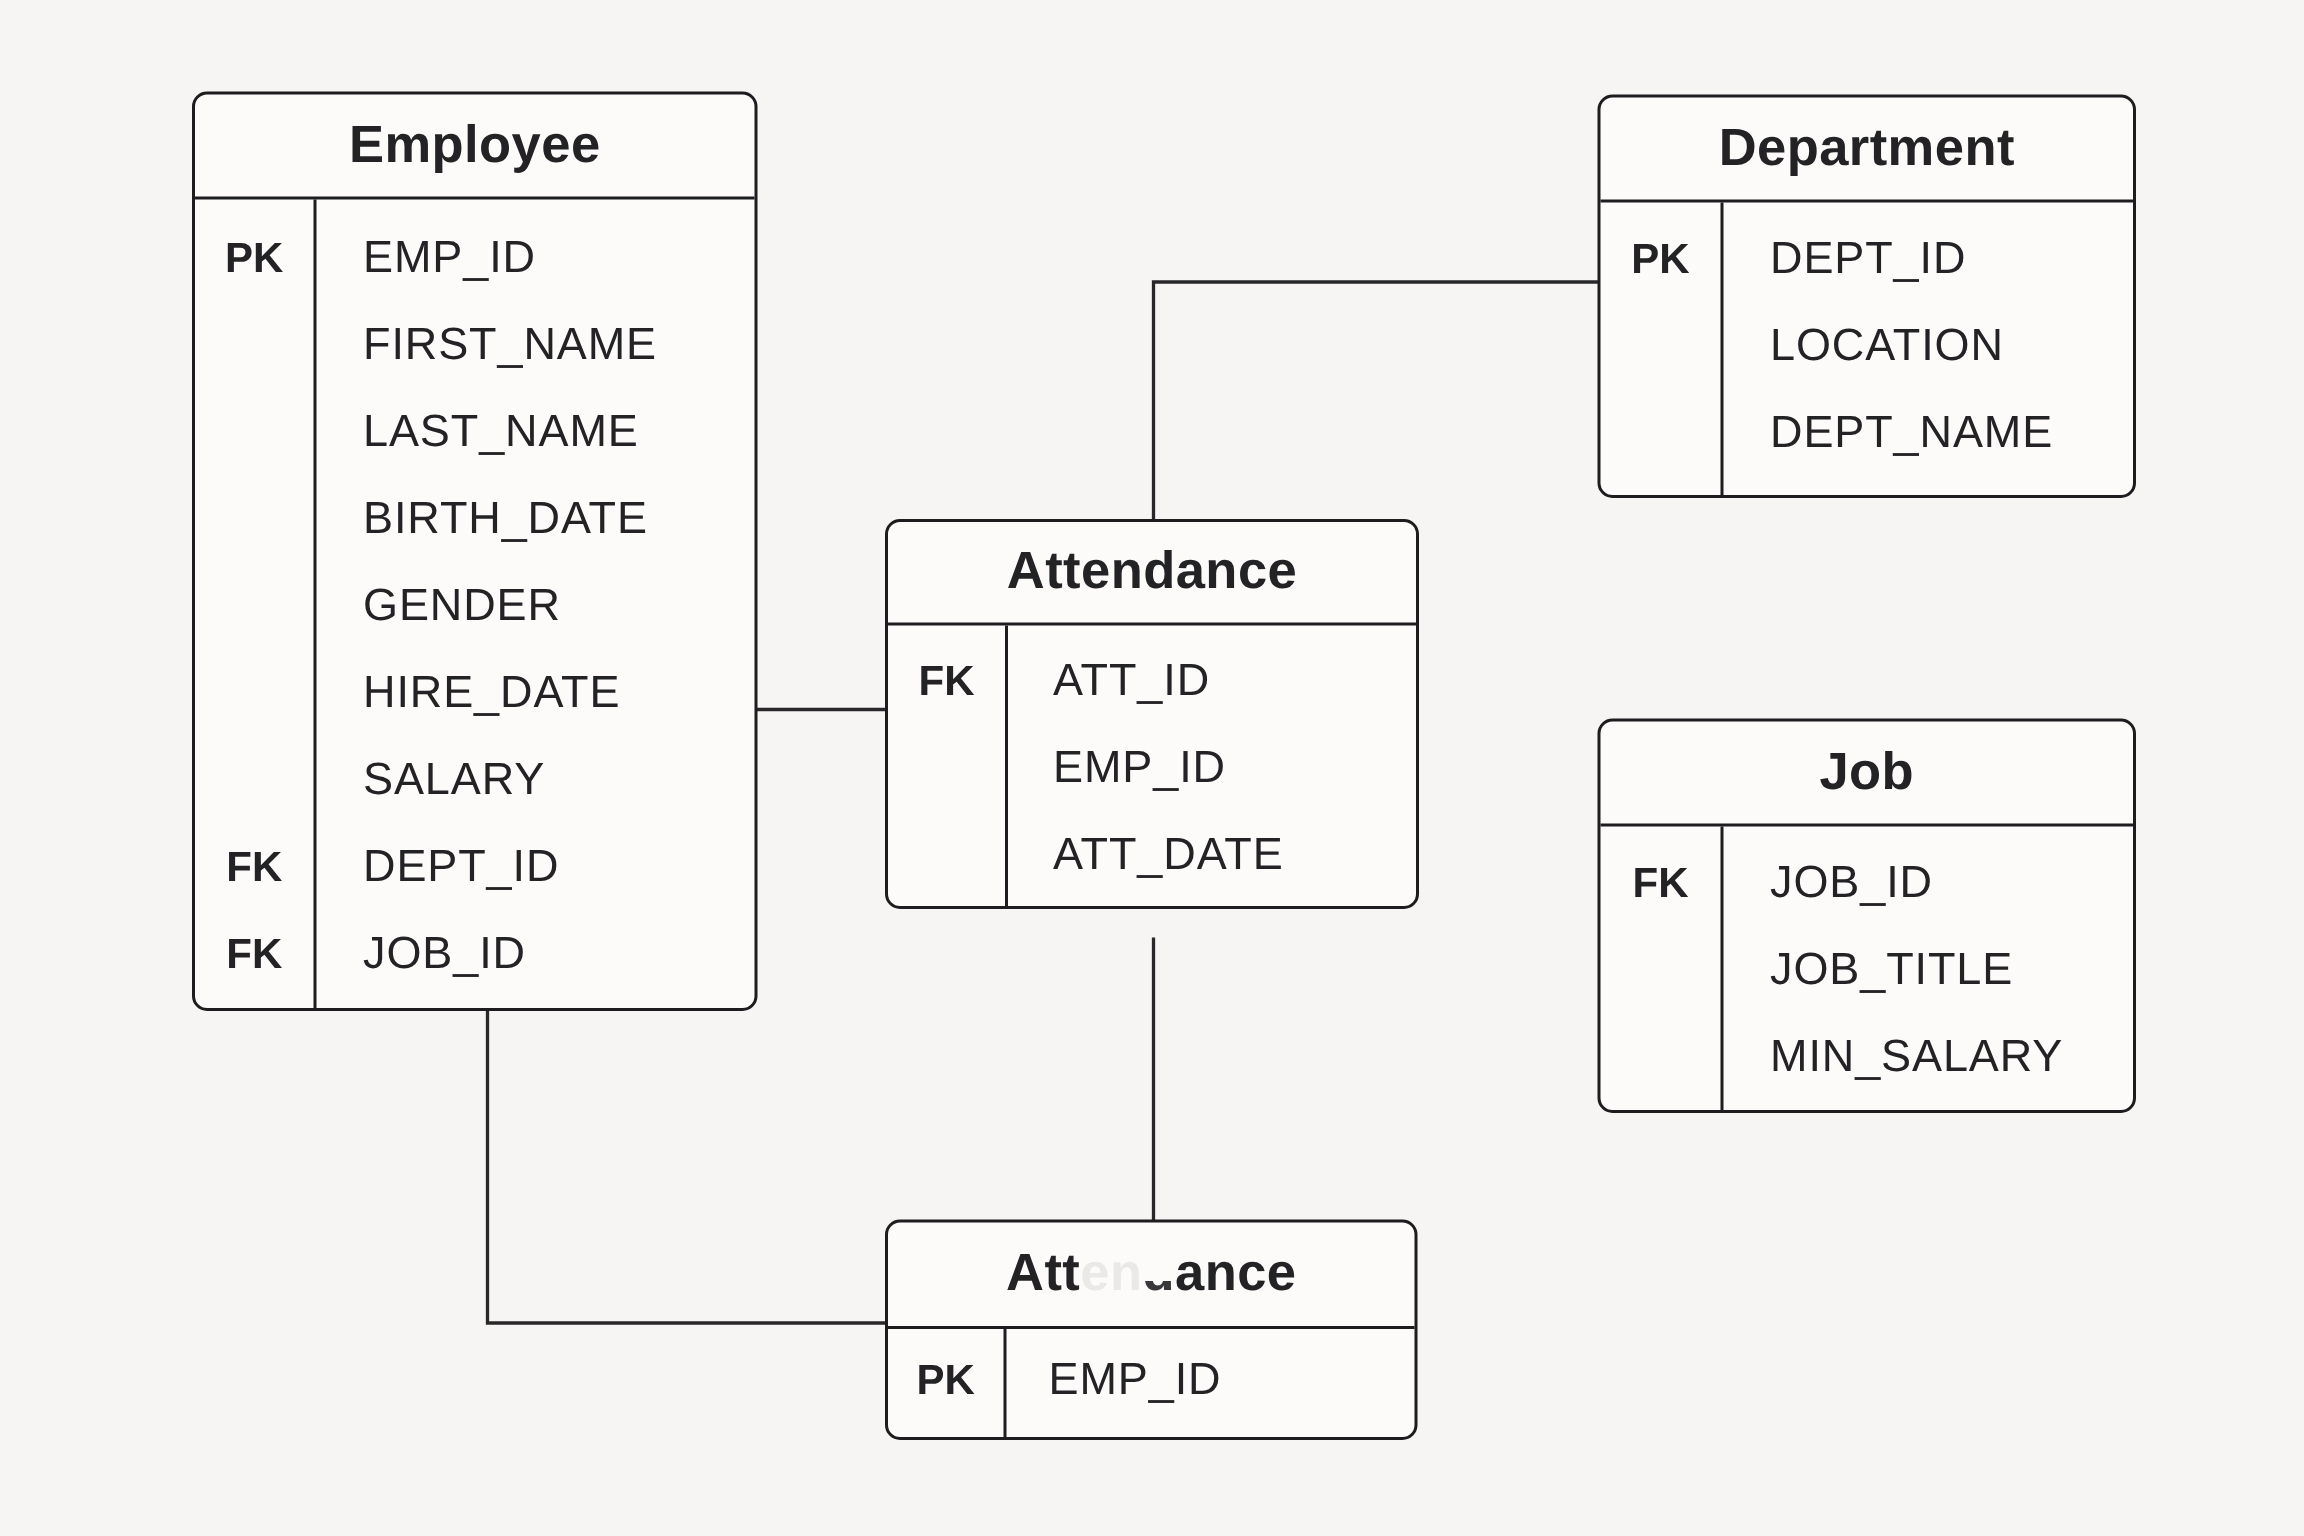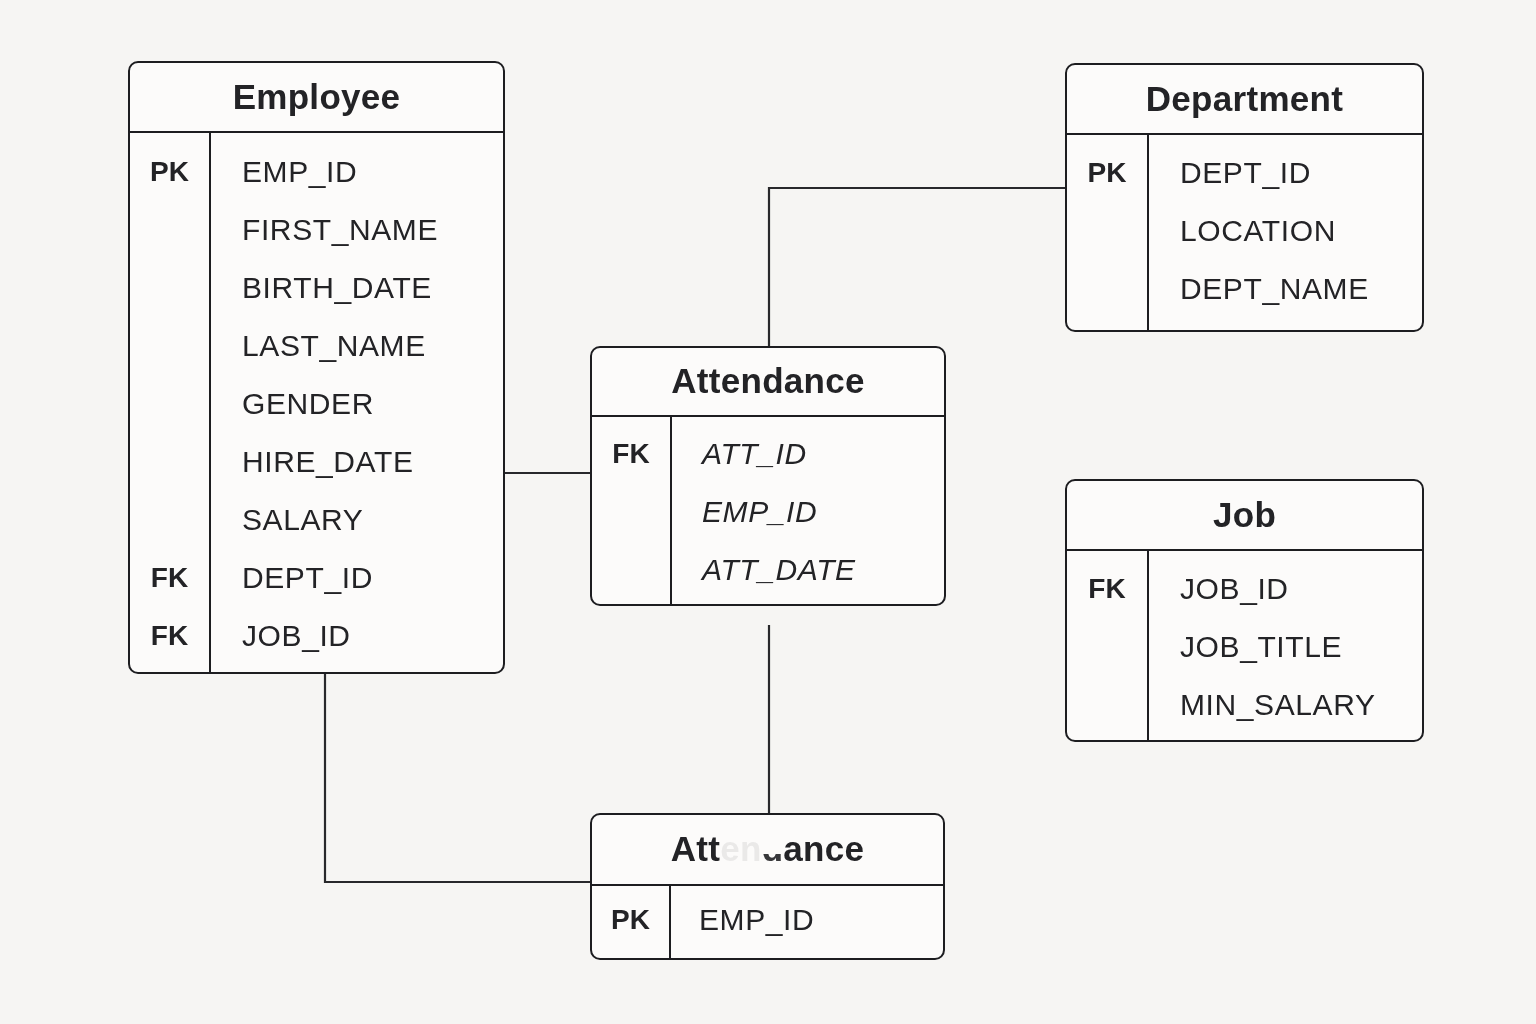--- a/index.html
+++ b/index.html
@@ -53,21 +53,21 @@
   #t-employee   .fieldcol{padding:10px 0 0 19px;}
 
   #t-department {left:1065px;top:63px;width:359px;height:269px;}
   #t-department .header{height:67.5px;}
   #t-department .keycol{width:82px;padding-top:9px;}
   #t-department .fieldcol{padding:9px 0 0 19px;}
 
   #t-attendance {left:590px;top:346px;width:356px;height:260px;}
   #t-attendance .header{height:66.5px;}
   #t-attendance .keycol{width:80px;padding-top:8px;}
-  #t-attendance .fieldcol{padding:8px 17px 0 18px;font-style:italic;}
+  #t-attendance .fieldcol{padding:8px 17px 0 18px;}
 
   #t-job        {left:1065px;top:479px;width:359px;height:263px;}
   #t-job        .header{height:67.5px;}
   #t-job        .keycol{width:82px;padding-top:9px;}
   #t-job        .fieldcol{padding:9px 0 0 19px;}
 
   #t-attendance2{left:590px;top:813px;width:355px;height:147px;}
   #t-attendance2 .header{height:68.5px;}
   #t-attendance2 .keycol{width:79px;padding-top:5px;}
   #t-attendance2 .fieldcol{padding:5px 0 0 16px;}
@@ -98,22 +98,22 @@
       <div class="kcell"></div>
       <div class="kcell"></div>
       <div class="kcell"></div>
       <div class="kcell"></div>
       <div class="kcell">FK</div>
       <div class="kcell">FK</div>
     </div>
     <div class="fieldcol">
       <div class="fcell">EMP_ID</div>
       <div class="fcell">FIRST_NAME</div>
+      <div class="fcell">LAST_NAME</div>
       <div class="fcell">BIRTH_DATE</div>
-      <div class="fcell">LAST_NAME</div>
       <div class="fcell">GENDER</div>
       <div class="fcell">HIRE_DATE</div>
       <div class="fcell">SALARY</div>
       <div class="fcell">DEPT_ID</div>
       <div class="fcell">JOB_ID</div>
     </div>
   </div>
 </div>
 
 <div class="table" id="t-department">

